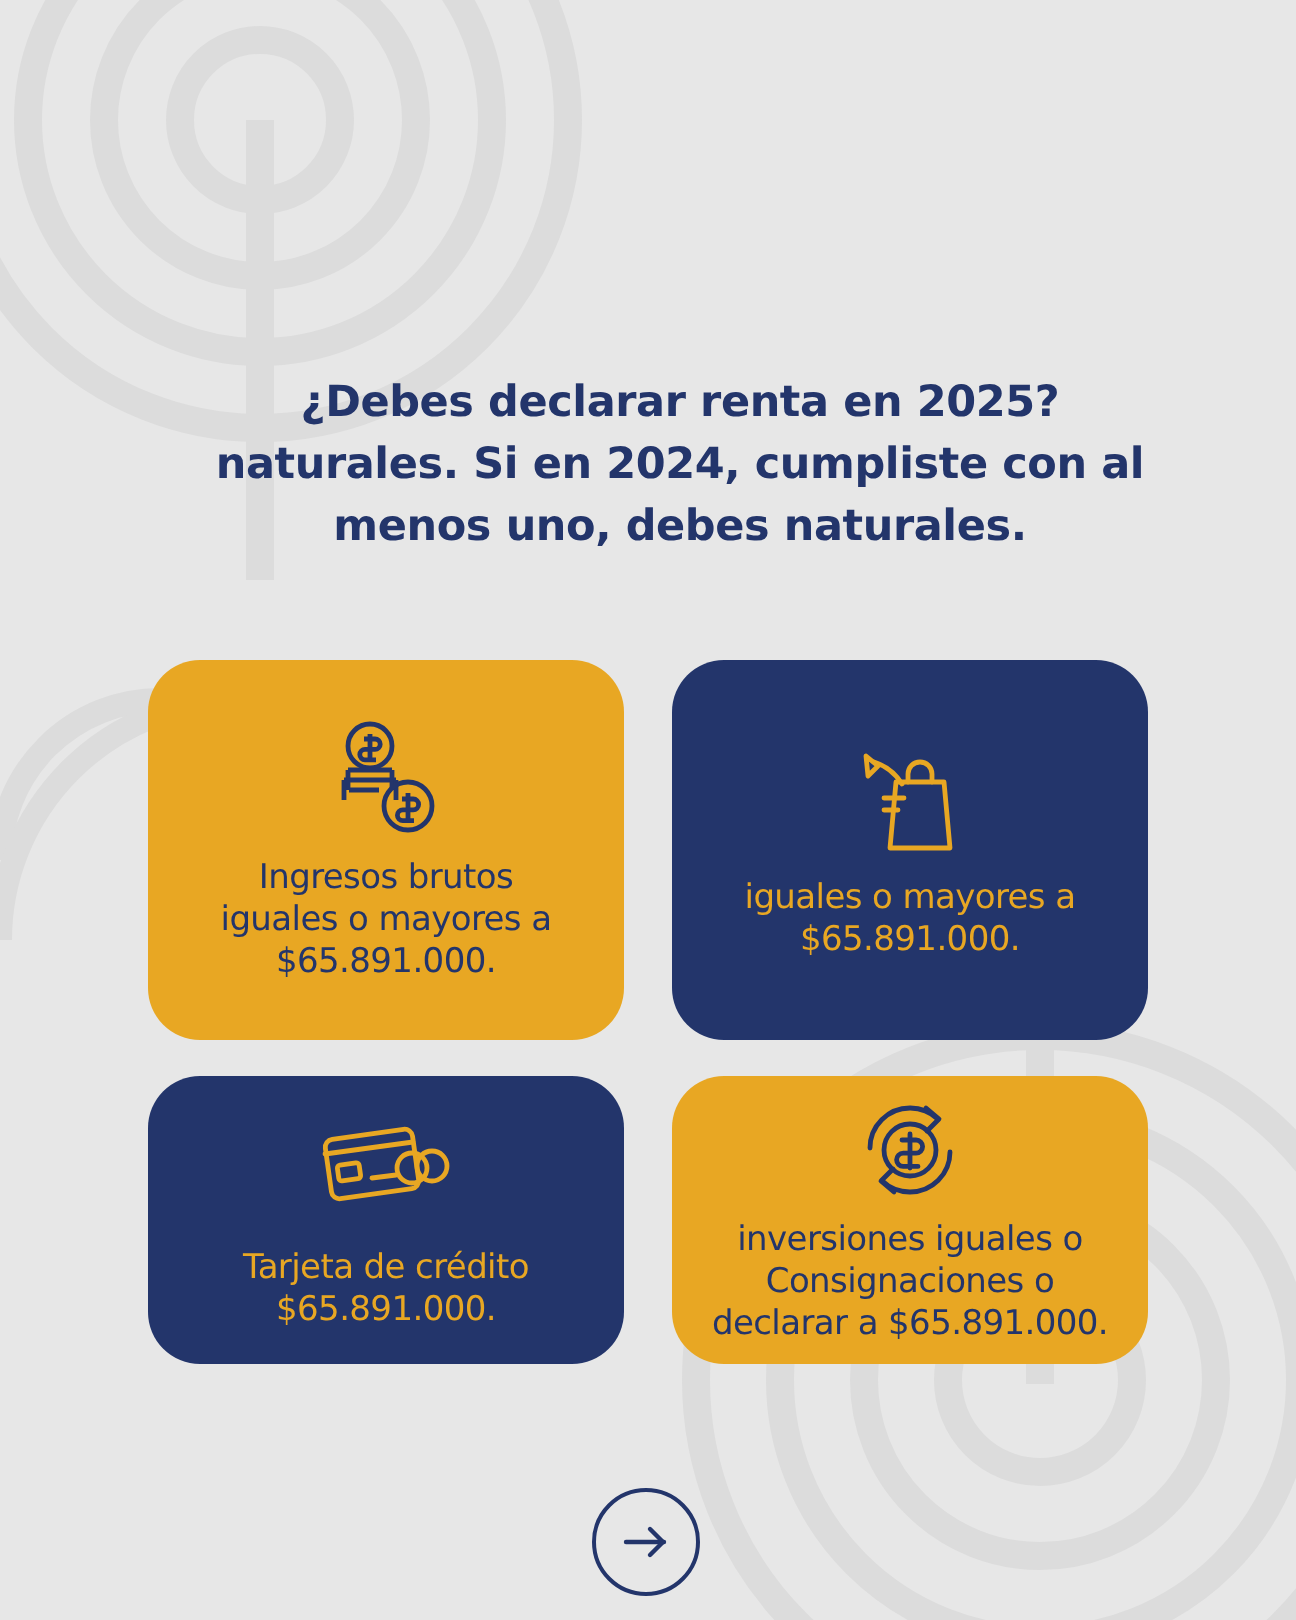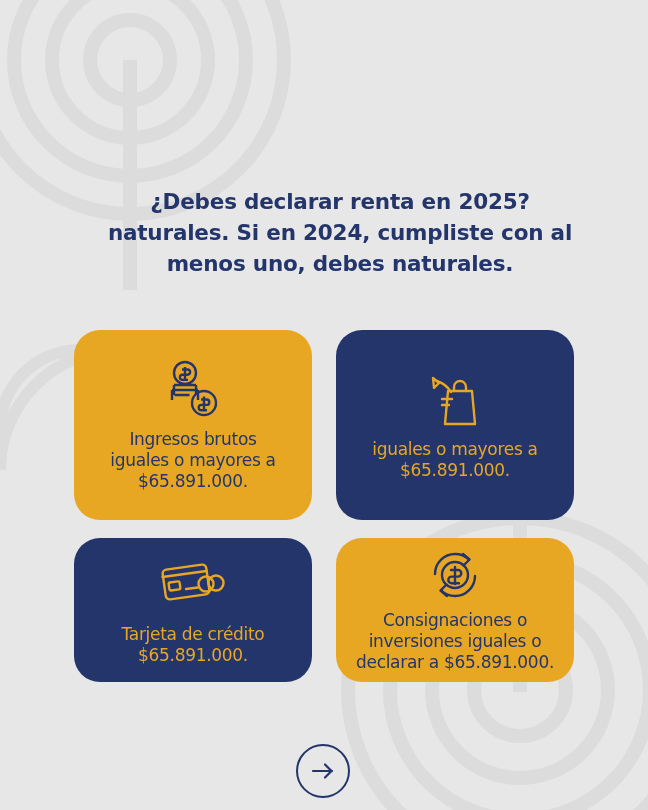--- a/index.html
+++ b/index.html
@@ -226,22 +226,22 @@
               <circle cx="33" cy="29" r="13"></circle>
               <path d="M33 21 v17 M29 24 h7a3.3 3.3 0 0 1 0 6.6h-6.4a3.3 3.3 0 0 0 0 6.6H37"></path>
               <path d="M13 28 a20 20 0 0 1 20 -20 a20 20 0 0 1 14 5.6"></path>
               <path d="M53 30 a20 20 0 0 1 -20 20 a20 20 0 0 1 -14 -5.6"></path>
               <path d="M41 8 l6.5 5.5 l-6 6"></path>
               <path d="M25 50 l-6.5 -5.5 l6 -6"></path>
             </g>
           </svg>
         </div>
         <div class="card-text">
+          <div>inversiones iguales o</div>
           <div>Consignaciones o</div>
-          <div>inversiones iguales o</div>
           <div>declarar a $65.891.000.</div>
         </div>
       </div>
     </div>
   </div>
 
   <div class="next-btn">
     <svg width="28" height="22" viewBox="0 0 28 22">
       <g fill="none" stroke="#23356b" stroke-width="2.2" stroke-linecap="round" stroke-linejoin="round">
         <path d="M4 11 h19"></path>

